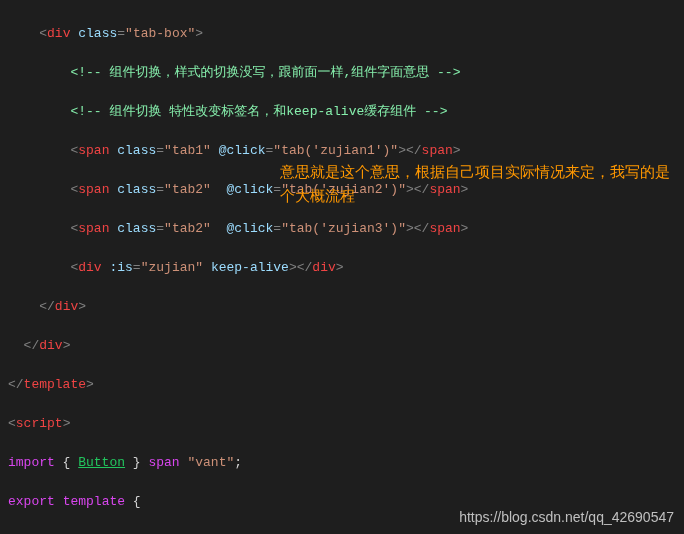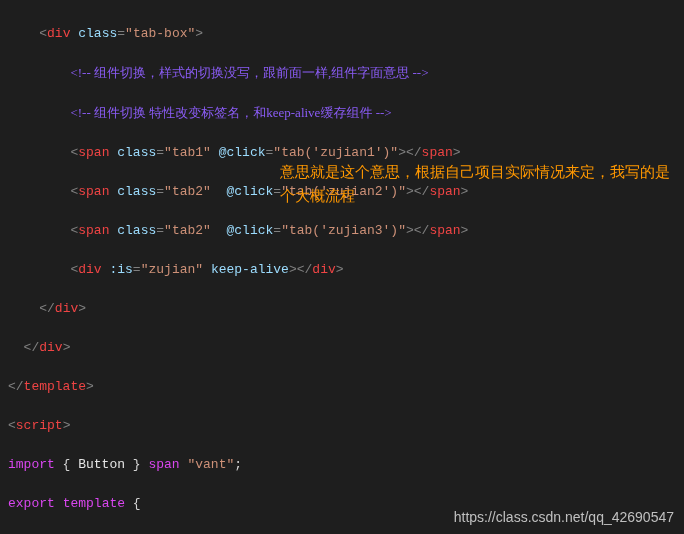--- a/index.html
+++ b/index.html
@@ -18,24 +18,24 @@
   .code-area {
     padding: 4px 0 4px 8px;
     white-space: pre;
   }
   .line { display: block; }
   
   .pun   { color: #808080; }           
   .tag   { color: #ef4444; }           
   .attr  { color: #9cdcfe; }           
   .str   { color: #ce9178; }           
-  .cmt   { color: #8b5cf6; font-family: Liberation Serif, serif; }           
+  .cmt   { color: #86efac; }           
   .kw    { color: #d946ef; }           
   .fn    { color: #dcdcaa; }           
-  .var   { color: #e5e5e5; }           
+  .var   { color: #22c55e; text-decoration: underline; }           
   .plain { color: #d4d4d4; }
   .brace { color: #d4d4d4; }
 
   .annotation {
     position: absolute;
     top: 160px;
     left: 280px;
     width: 396px;
     color: #ff9800;
     font-family: "Microsoft YaHei", sans-serif;
@@ -84,13 +84,13 @@
 
 
 
 
 
 
 </div>
 
 <div class="annotation">意思就是这个意思，根据自己项目实际情况来定，我写的是个大概流程</div>
 
-<div class="watermark">https://class.csdn.net/qq_42690547</div>
+<div class="watermark">https://blog.csdn.net/qq_42690547</div>
 
 </body></html>

